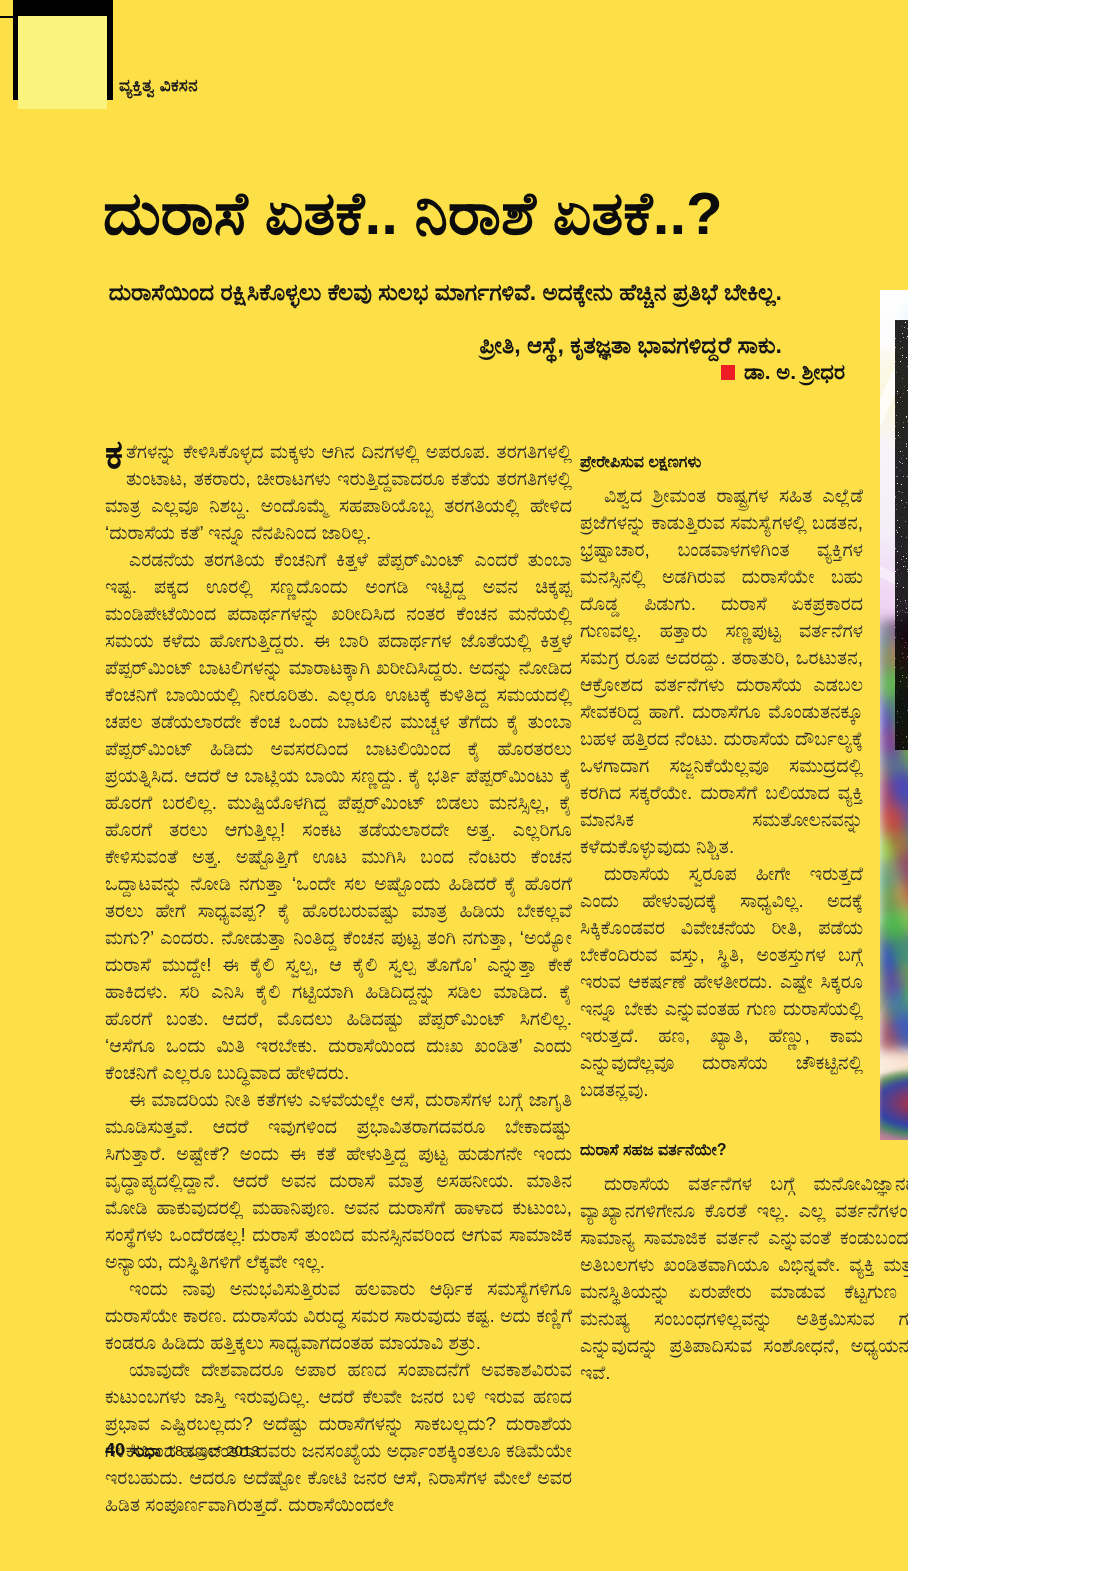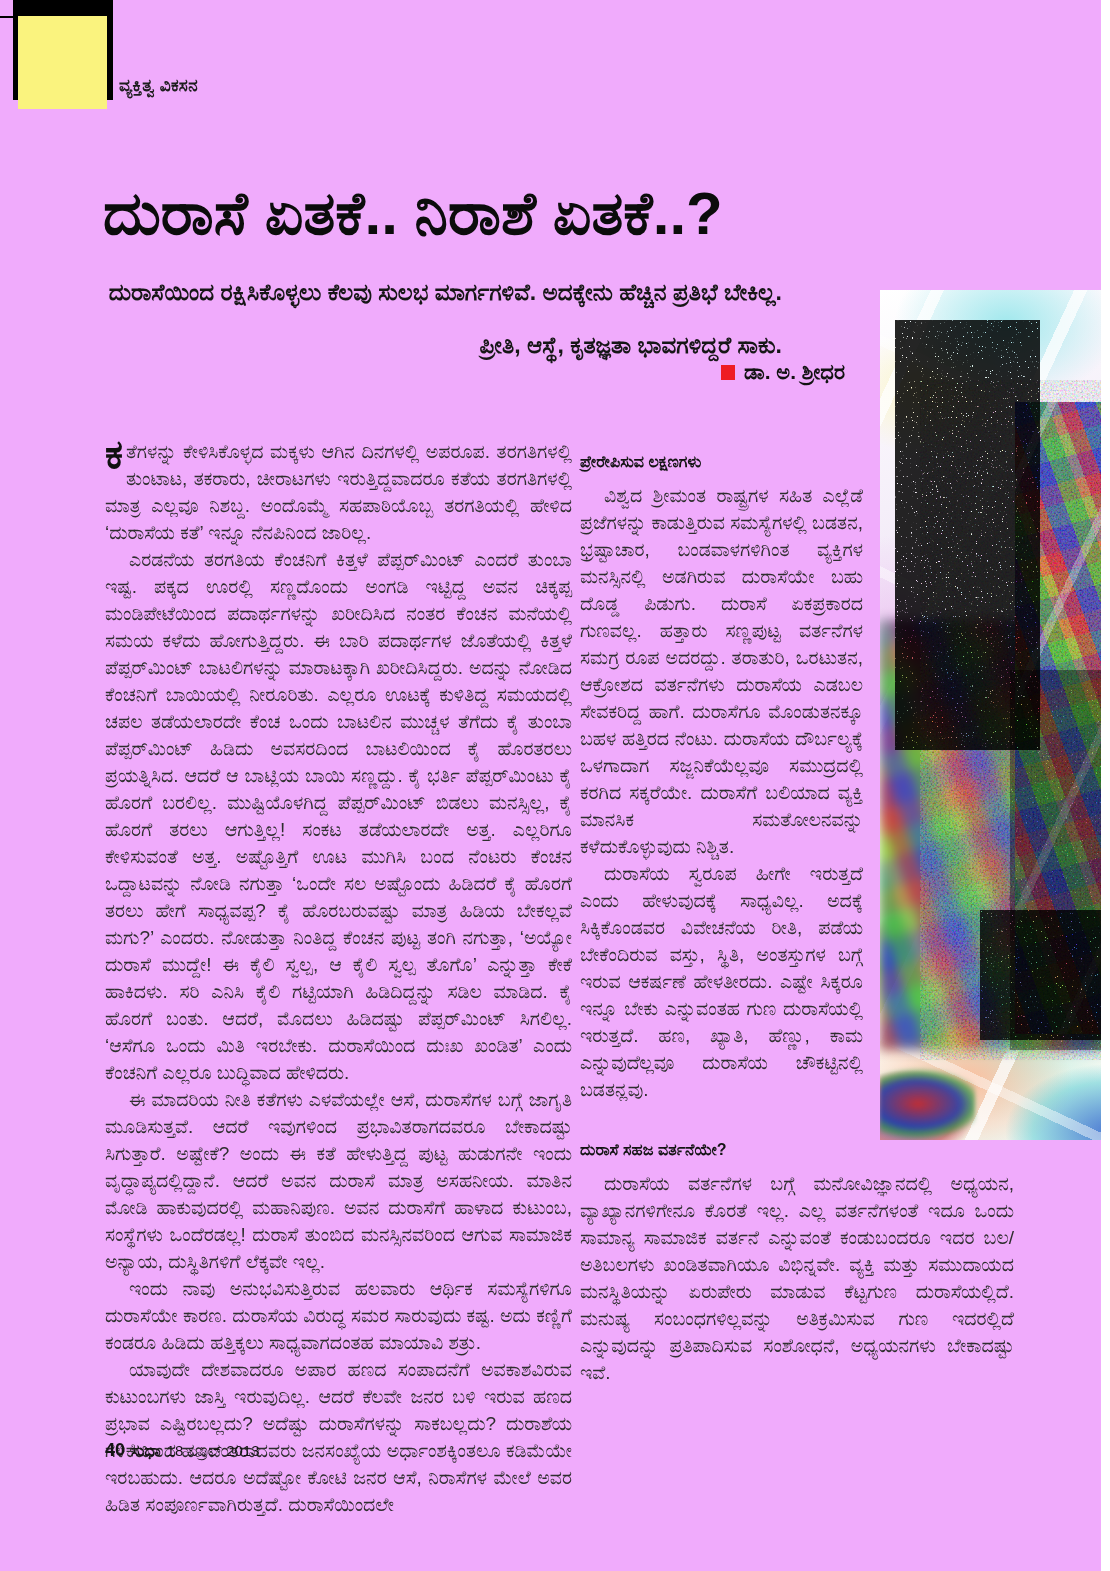--- a/index.html
+++ b/index.html
@@ -1,17 +1,17 @@
 <!DOCTYPE html>
 <html><head>
 <meta charset="utf-8">
 <style>
   html,body{margin:0;padding:0;background:#ffffff;}
   .page{
-    position:relative;width:1101px;height:1571px;background:#f0abfc;overflow:hidden;
+    position:relative;width:908px;height:1571px;background:#fde047;overflow:hidden;
     font-family:"Liberation Sans","DejaVu Sans",sans-serif;color:#262626;
   }
   
   .deco-black{position:absolute;left:13px;top:0;width:100px;height:100px;background:#000;}
   .deco-yellow{position:absolute;left:18px;top:16px;width:89px;height:93px;background:#faf37e;}
   .deco-line{position:absolute;left:0;top:16px;width:14px;height:2px;background:#000;}
   .kicker{position:absolute;left:119px;top:76px;font-size:17px;font-weight:600;color:#1d1d1d;letter-spacing:.3px;}
   
   .headline{
     position:absolute;left:103px;top:136px;width:930px;

